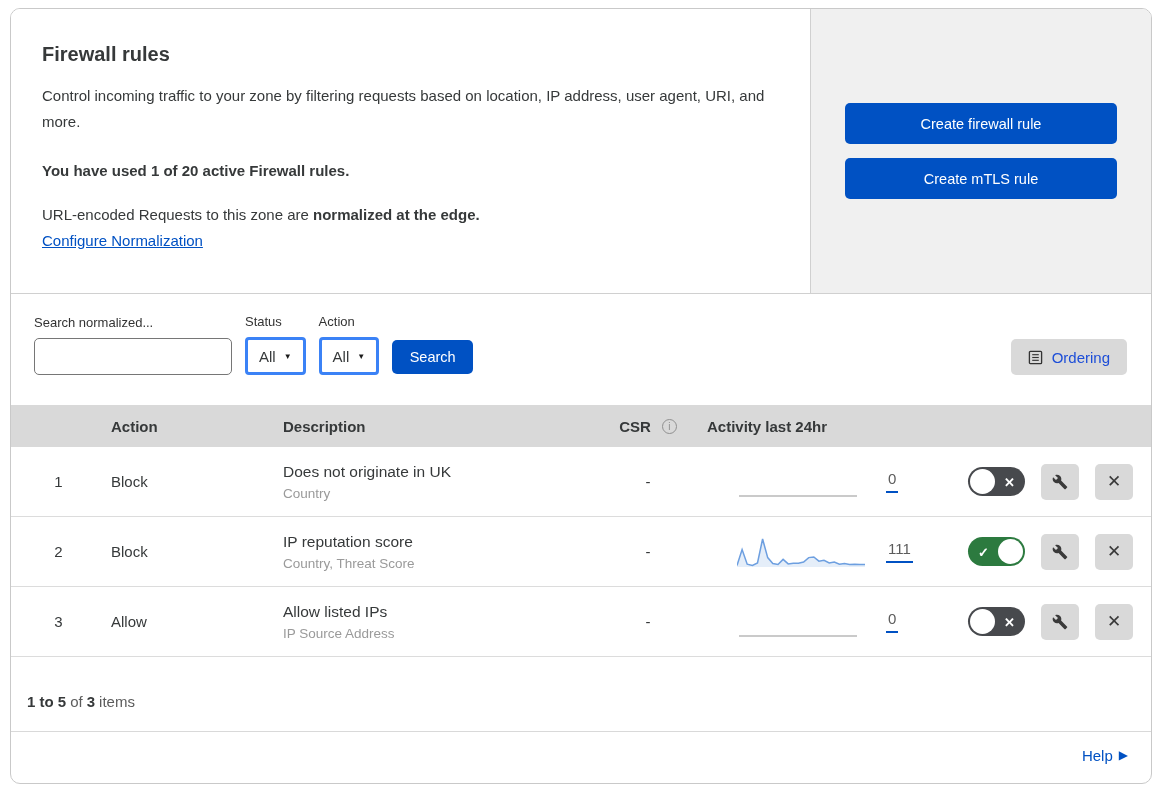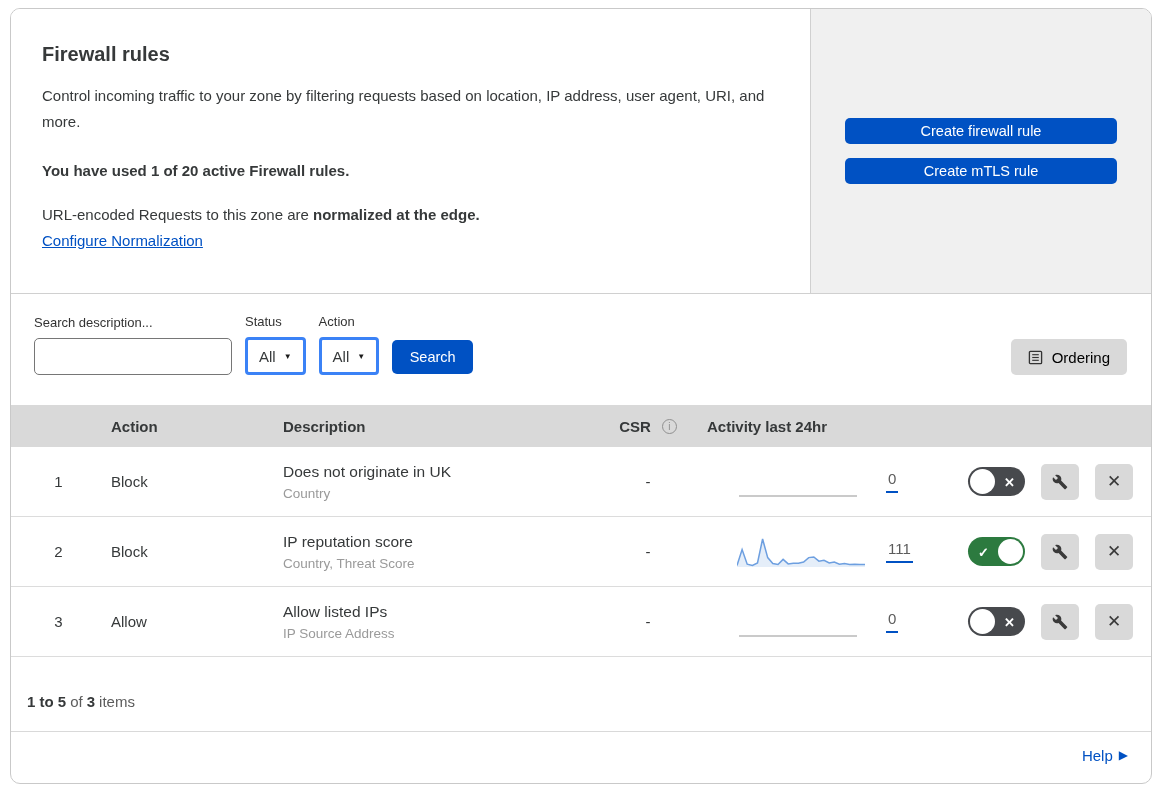--- a/index.html
+++ b/index.html
@@ -20,41 +20,41 @@
   .desc { font-size:15px; line-height:1.75; max-width:730px; color:#36393a; }
   .usage { font-size:15px; font-weight:700; margin-top:26px; }
   .norm { font-size:15px; margin-top:27px; }
   .norm b { font-weight:700; }
   .link { display:inline-block; margin-top:9px; font-size:15px; color:#0051c3; text-decoration:underline; cursor:pointer; }
   .header-right {
     width:341px; background:#f0f0f0; border-left:1px solid #d0d0d0;
     display:flex; flex-direction:column; justify-content:center; gap:14px; padding:0 34px;
   }
   .btn-primary {
-    height:26px; background:#0051c3; color:#fff; border:none; border-radius:5px;
+    height:41px; background:#0051c3; color:#fff; border:none; border-radius:5px;
     font-size:14.5px; font-family:"Liberation Sans", sans-serif; cursor:pointer; width:100%;
   }
   
   .filterbar { display:flex; align-items:flex-end; gap:13px; padding:20px 24px 30px 23px; }
   .fgroup { display:flex; flex-direction:column; }
   .flabel { font-size:13px; color:#333; margin-bottom:8px; }
   .search-box {
     width:198px; height:37px; border:1px solid #767676; border-radius:5px;
     display:flex; align-items:center; padding:0 11px; gap:8px; background:#fff;
   }
   .search-box input { border:none; outline:none; flex:1; font-size:14px; font-family:"Liberation Sans", sans-serif; background:transparent; }
   .dropdown {
     height:38px; border:3px solid #3b82f6; border-radius:4px; background:#fff;
     display:flex; align-items:center; gap:8px; padding:0 11px; font-size:15px; cursor:pointer;
   }
   .caret { font-size:8px; color:#1a1a1a; }
   .btn-search { width:81px; height:34px; margin-bottom:1px; }
   .btn-ordering {
     margin-left:auto; height:36px; padding:0 17px; background:#d9d9d9; border:none; border-radius:5px;
-    display:flex; align-items:center; gap:9px; font-size:15px; color:#000000;
+    display:flex; align-items:center; gap:9px; font-size:15px; color:#1d4ed8;
     font-family:"Liberation Sans", sans-serif; cursor:pointer;
   }
   
   .grid-cols { display:grid; grid-template-columns:95px 172px 320px 100px 248px 1fr; align-items:center; }
   .thead { background:#d9d9d9; height:42px; font-size:15px; font-weight:700; color:#36393a; }
   .th-action { padding-left:5px; }
   .th-desc { padding-left:5px; }
   .th-csr { text-align:center; display:flex; justify-content:center; align-items:center; gap:11px; }
   .info-circle {
     display:inline-flex; width:15px; height:15px; border:1px solid #909090; border-radius:50%;
@@ -112,21 +112,21 @@
       <a class="link">Configure Normalization</a>
     </div>
     <div class="header-right">
       <button class="btn-primary">Create firewall rule</button>
       <button class="btn-primary">Create mTLS rule</button>
     </div>
   </div>
 
   <div class="filterbar">
     <div class="fgroup">
-      <span class="flabel">Search description...</span>
+      <span class="flabel">Search normalized...</span>
       <div class="search-box">
         <svg viewBox="0 0 16 16" width="15" height="15">
             <circle cx="6.5" cy="6.5" r="4.5" fill="none" stroke="#333" stroke-width="1.6"></circle>
             <line x1="10.2" y1="10.2" x2="14" y2="14" stroke="#333" stroke-width="1.6"></line>
           </svg>
         <input type="text" style="">
       </div>
     </div>
     <div class="fgroup">
       <span class="flabel">Status</span>

